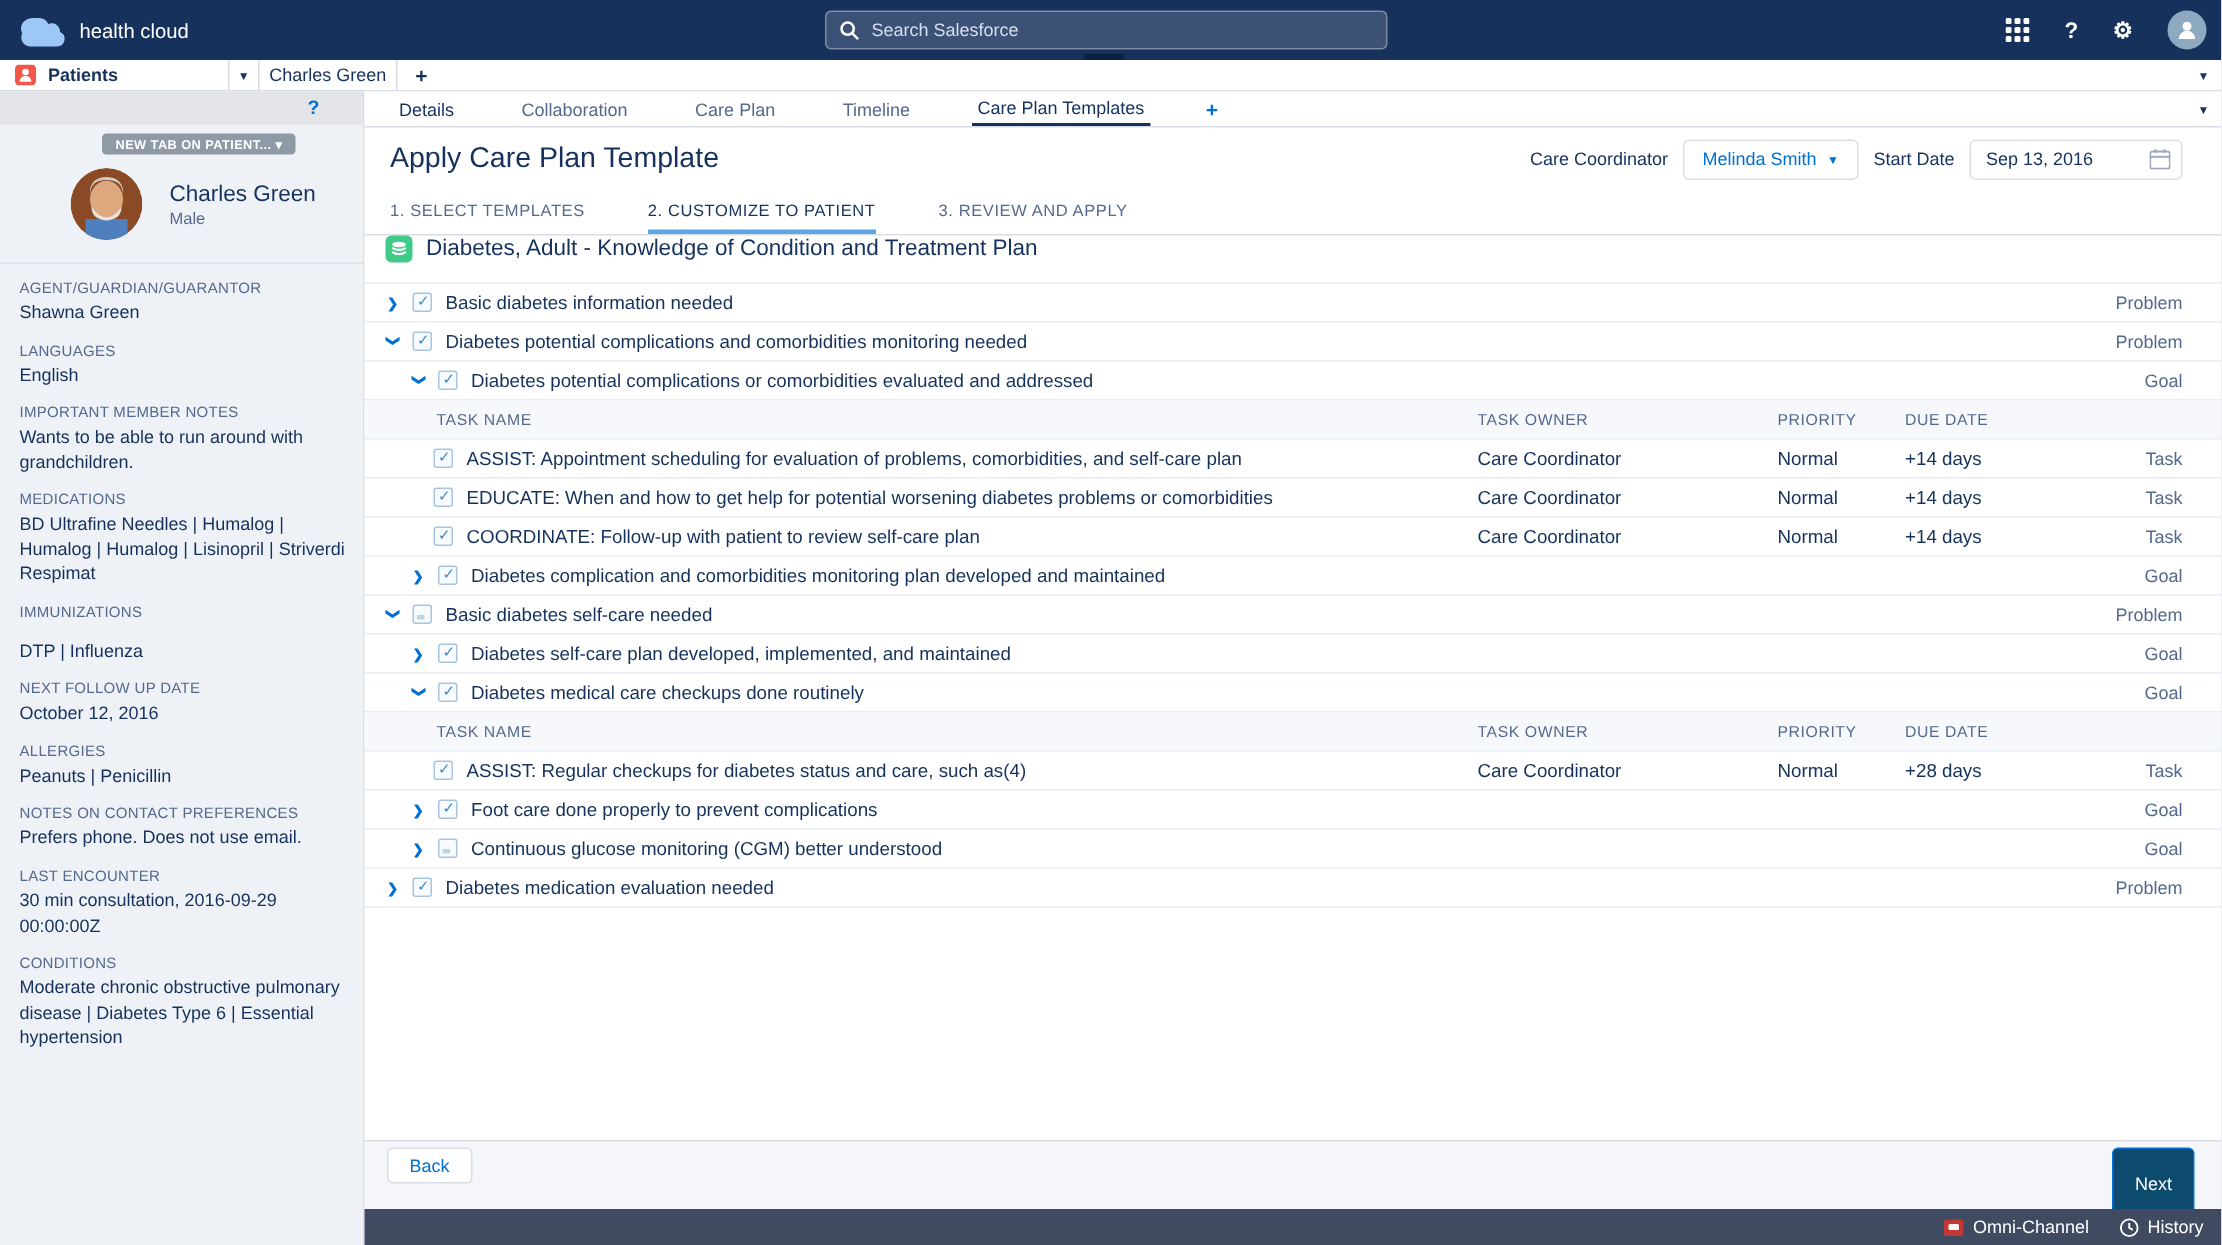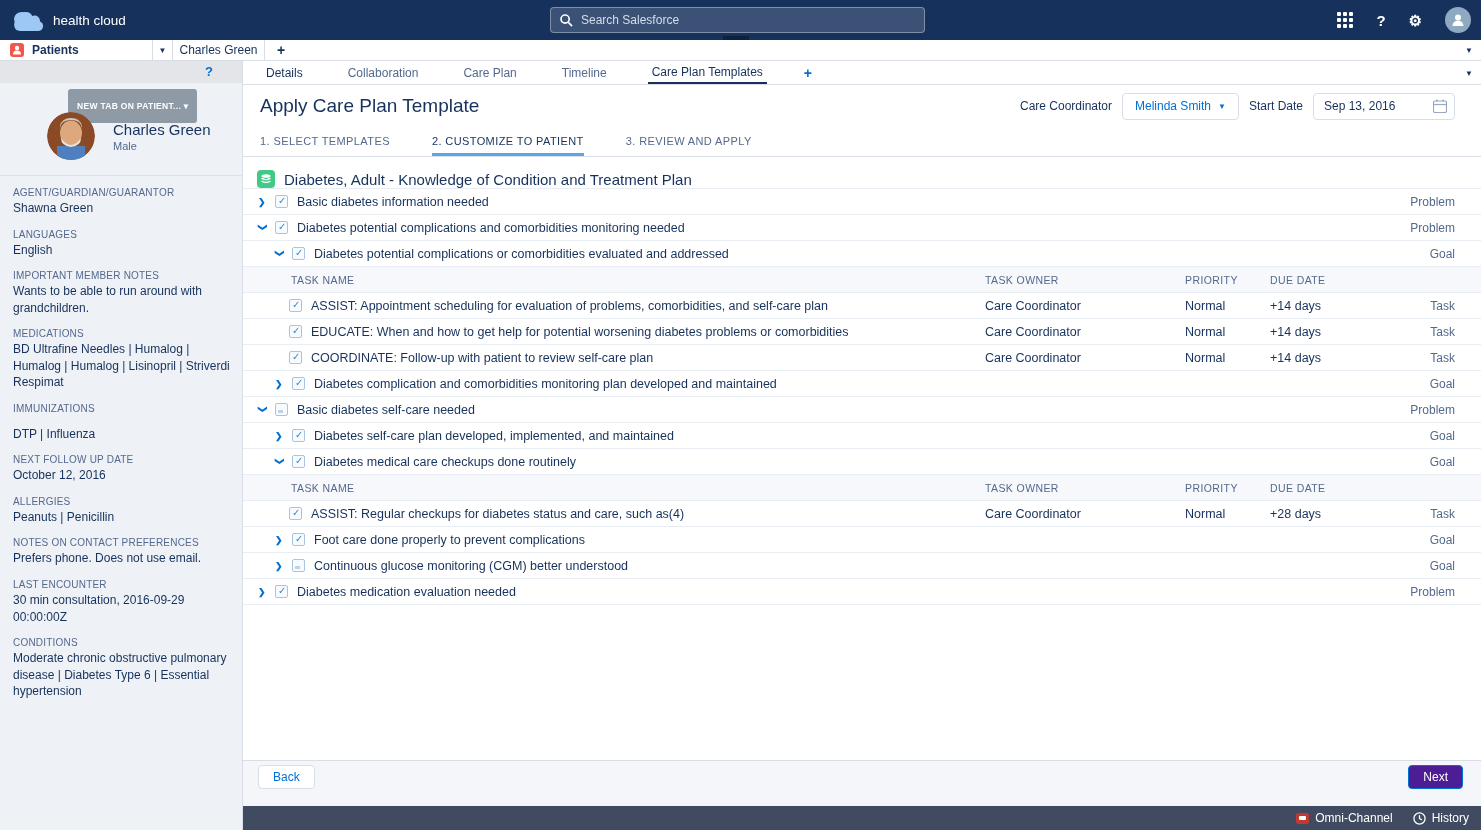--- a/index.html
+++ b/index.html
@@ -37,21 +37,21 @@
                  border-right:1px solid #d8dde6; cursor:pointer; }
   .tab-add { width:32px; display:flex; align-items:center; justify-content:center; font-weight:bold;
              font-size:14px; cursor:pointer; }
   .tabrow-caret { position:absolute; right:8px; top:6px; cursor:pointer; }
 
   
   .sidebar { position:absolute; top:61px; left:0; width:243px; bottom:0; background:#eef1f6;
              border-right:1px solid #d8dde6; }
   .side-topbar { height:22px; background:#e3e5e8; position:relative; }
   .help-q { position:absolute; right:29px; top:3px; color:#0070d2; font-weight:bold; font-size:13px; cursor:pointer; }
-  .newtab-btn { position:absolute; top:28px; left:68px; height:34px; background:#8e9aa6; color:#fff;
+  .newtab-btn { position:absolute; top:28px; left:68px; height:14px; background:#8e9aa6; color:#fff;
                 font-size:8.5px; font-weight:bold; border:none; border-radius:3px; padding:0 9px;
                 letter-spacing:.3px; cursor:pointer; font-family:"Liberation Sans", sans-serif; }
   .patient-block { position:absolute; top:51px; left:47px; display:flex; align-items:center; gap:18px; }
   .patient-photo { width:48px; height:48px; border-radius:50%; overflow:hidden; flex:none; }
   .patient-name { font-size:15px; color:#16325c; }
   .patient-gender { font-size:11px; color:#54698d; margin-top:2px; }
   .side-divider { position:absolute; top:114px; left:0; right:0; border-top:1px solid #dde2ea; }
   .sections { position:absolute; top:126px; left:13px; right:10px; }
   .sec { margin-bottom:12px; }
   .sec-label { font-size:10px; color:#54698d; letter-spacing:.2px; margin-bottom:2px; }
@@ -78,21 +78,21 @@
   .date-input { height:27px; width:142px; border:1px solid #d8dde6; border-radius:4px;
                 padding:0 30px 0 10px; color:#16325c; font-size:12px; background:#fff;
                 font-family:"Liberation Sans", sans-serif; }
   .cal-ic { position:absolute; right:8px; top:6px; cursor:pointer; }
 
   .steps { height:30px; border-bottom:1px solid #d8dde6; display:flex; align-items:flex-end;
            padding-left:17px; gap:42px; font-size:11px; letter-spacing:.4px; color:#54698d; }
   .step { padding-bottom:9px; cursor:pointer; }
   .step.active { color:#16325c; border-bottom:3px solid #5ba7e5; padding-bottom:6px; }
 
-  .template-head { height:31px; display:flex; align-items:flex-end; padding-left:14px; gap:9px; }
+  .template-head { height:31px; display:flex; align-items:flex-start; padding-left:14px; gap:9px; }
   .tpl-icon { width:18px; height:18px; border-radius:4px; background:#41c988; display:flex;
               align-items:center; justify-content:center; flex:none; }
   .tpl-title { font-size:15px; color:#16325c; font-weight:500; }
 
   
   .rows { border-top:1px solid #e8ecf3; }
   .trow { height:26px; border-bottom:1px solid #e8ecf3; position:relative; display:flex;
           align-items:center; font-size:12.5px; color:#16325c; }
   .hrow { background:#f6f8fb; }
   .lvl1 { padding-left:15px; } .lvl2 { padding-left:32px; } .taskpad { padding-left:46px;align-items:center; }
@@ -107,22 +107,22 @@
   .c-name { left:48px; } .c-owner { position:absolute; left:742px; } .c-pri { position:absolute; left:942px; }
   .c-due { position:absolute; left:1027px; }
   .rtype { position:absolute; right:26px; color:#54698d; font-size:12px; }
 
   
   .actionbar { position:absolute; left:0; right:0; bottom:24px; height:46px; background:#f4f6f9;
                border-top:1px solid #d8dde6; }
   .back-btn { position:absolute; left:15px; top:4px; background:#fff; border:1px solid #d8dde6;
               border-radius:4px; color:#0070d2; font-size:12px; padding:4px 14px; cursor:pointer;
               font-family:"Liberation Sans", sans-serif; }
-  .next-btn { position:absolute; right:18px; top:4px; background:#4c1d95; border:1px solid #0070d2;
-              border-radius:4px; color:#fff; font-size:12px; padding:4px 14px; cursor:pointer;
+  .next-btn { position:absolute; right:18px; top:4px; background:#0c4a6e; border:1px solid #0070d2;
+              border-radius:4px; color:#fff; font-size:12px; padding:16px 14px; cursor:pointer;
               font-family:"Liberation Sans", sans-serif; }
   .footer { position:absolute; left:0; right:0; bottom:0; height:24px; background:#404b61;
             display:flex; align-items:center; justify-content:flex-end; gap:20px; padding-right:12px;
             color:#fff; font-size:12px; }
   .foot-item { display:flex; align-items:center; gap:6px; cursor:pointer; }
   .omni-ic { width:13px; height:11px; background:#c23934; border-radius:2px; position:relative; }
   .omni-ic::after { content:""; position:absolute; left:3px; top:3px; width:7px; height:4px; background:#fff;
                     border-radius:1px; }
 </style>
 </head>

